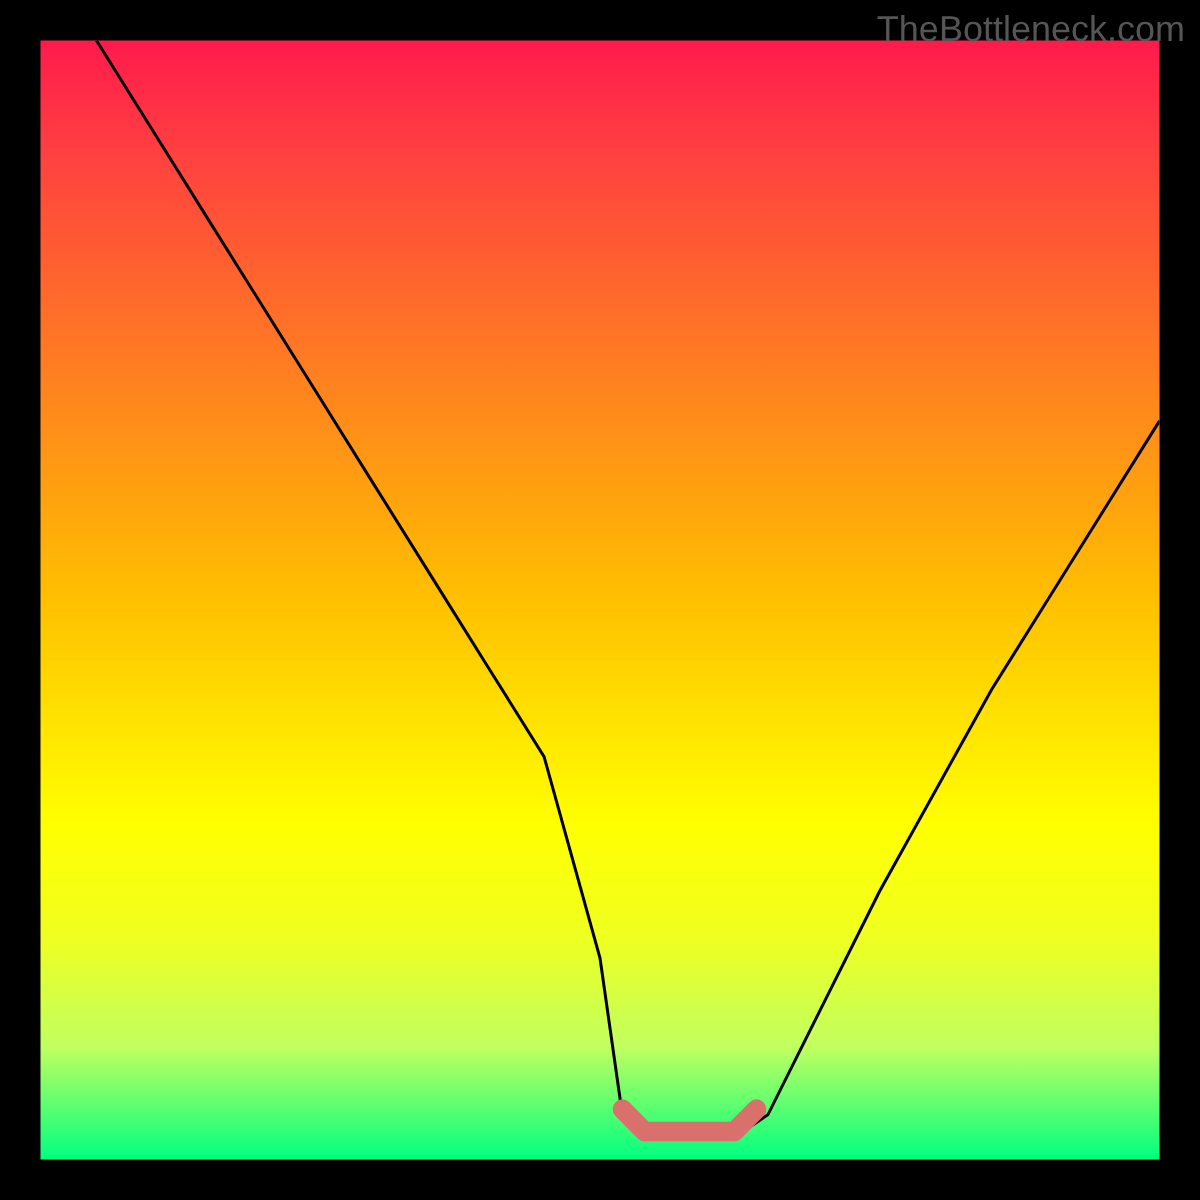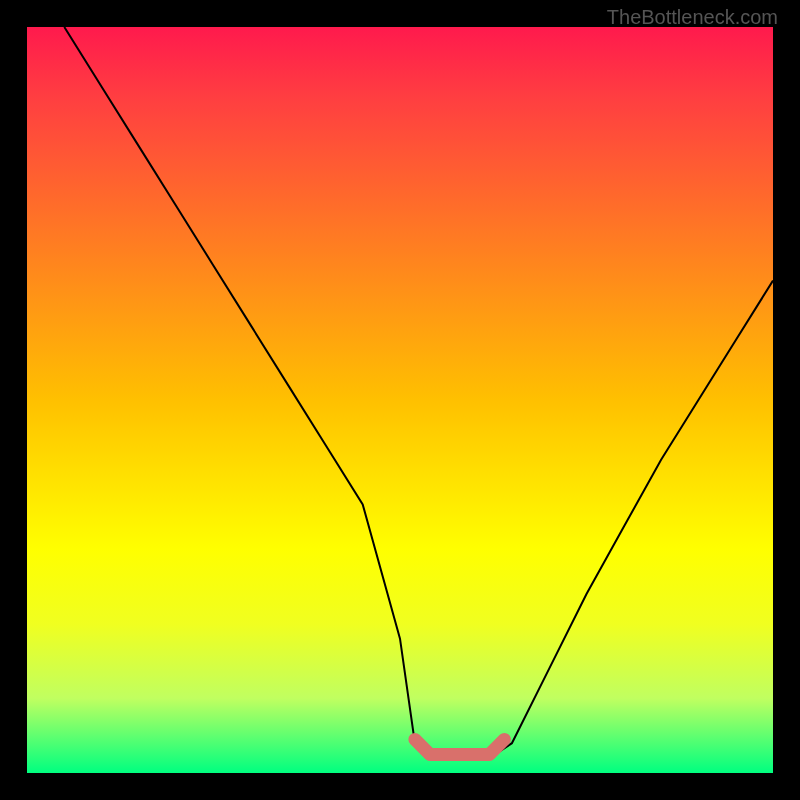--- a/index.html
+++ b/index.html
@@ -27,23 +27,23 @@
       #ffe000 60%,
       #ffff00 70%,
       #f0ff20 80%,
       #c0ff60 90%,
       #00ff80 100%
     );
   }
   .watermark {
     position: absolute;
     top: 6px;
-    right: 22px;
+    right: 10px;
     color: #555;
-    font-size: 20px;
+    font-size: 24px;
     font-weight: 500;
     z-index: 10;
   }
   svg.curve {
     position: absolute;
     left: 27px;
     top: 27px;
     width: 746px;
     height: 746px;
     z-index: 5;

